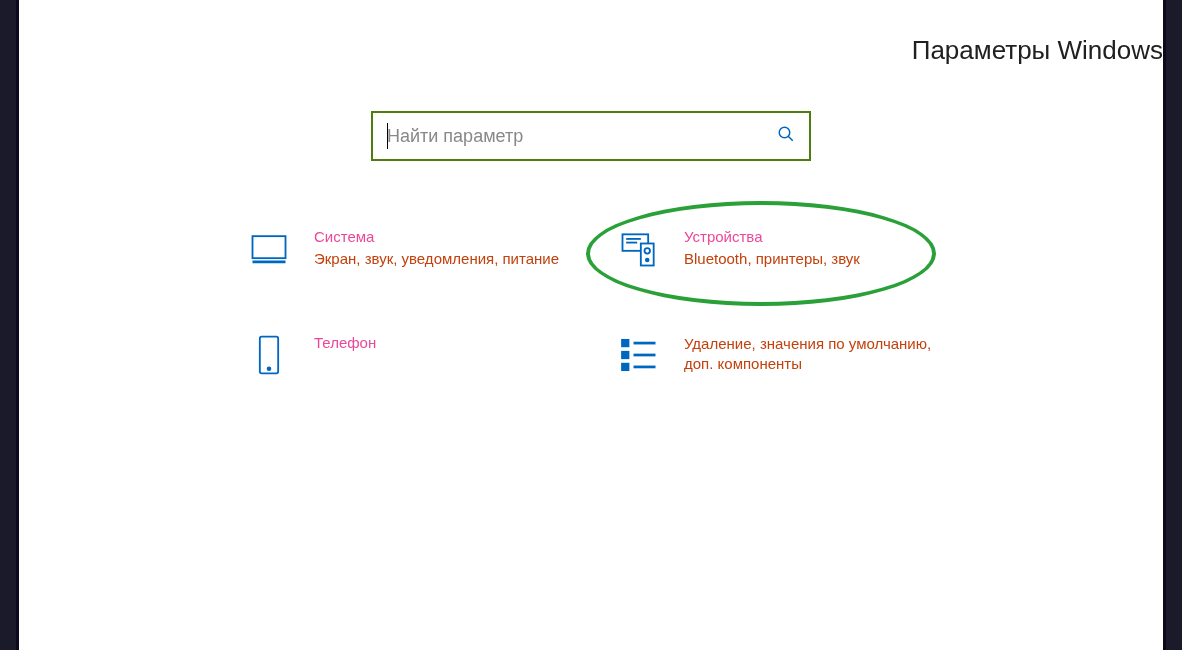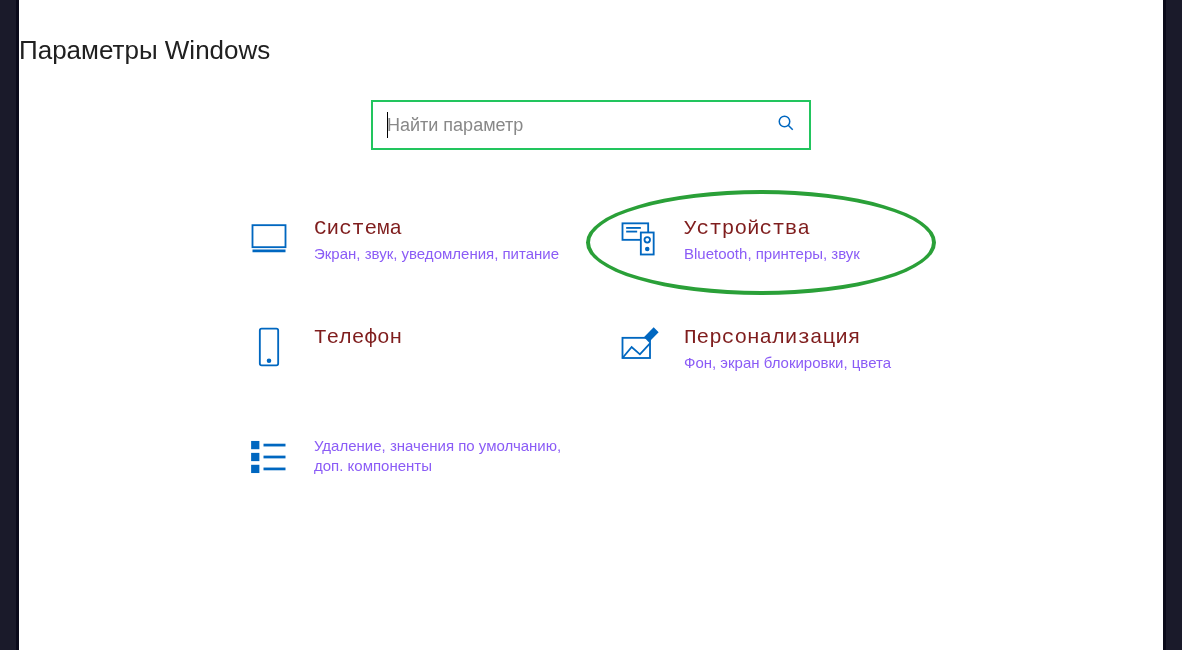--- a/index.html
+++ b/index.html
@@ -17,35 +17,35 @@
       background: #fff;
       width: 1150px;
       height: 650px;
       margin: 0;
       padding-top: 35px;
       position: relative;
       border-left: 3px solid #0a0a1a;
       border-right: 3px solid #0a0a1a;
     }
     .title {
-      text-align: left;
+      text-align: right;
       font-size: 26px;
       font-weight: 400;
       color: #202020;
-      margin-bottom: 34px;
+      margin-bottom: 45px;
     }
     .search-wrap {
       display: flex;
       justify-content: center;
       margin-bottom: 65px;
     }
     .search-box {
       width: 440px;
       height: 50px;
-      border: 2px solid #22c55e;
+      border: 2px solid #4d7c0f;
       display: flex;
       align-items: center;
       padding: 0 14px;
       position: relative;
     }
     .search-input {
       border: none;
       outline: none;
       flex: 1;
       font-size: 18px;
@@ -84,29 +84,28 @@
       height: 46px;
       flex-shrink: 0;
       display: flex;
       align-items: center;
       justify-content: center;
       color: #0067c0;
       margin-right: 22px;
     }
     .text-slot { flex: 1; padding-top: 2px; }
     .item-title {
-      font-size: 21px;
-      color: #7f1d1d;
+      font-size: 15px;
+      color: #ec4899;
       font-weight: 400;
       margin-bottom: 4px;
-      font-family: Liberation Mono, monospace;
     }
     .item-desc {
       font-size: 15px;
-      color: #8b5cf6;
+      color: #c2410c;
       line-height: 1.35;
     }
     .highlight-ellipse {
       position: absolute;
       border: 4px solid #2aa038;
       border-radius: 50%;
       pointer-events: none;
       left: -30px;
       top: -25px;
       width: 350px;
@@ -171,33 +170,20 @@
           <rect x="14" y="4" width="20" height="40" rx="2"></rect>
             <circle cx="24" cy="39" r="1.5" fill="currentColor"></circle>
         </svg>
       </span>
       <div class="text-slot">
         <div class="item-title">Телефон</div>
       </div>
     </div>
 
 
-    <div class="item">
-      <span class="icon-slot">
-        <svg width="44" height="44" viewBox="0 0 48 48" fill="none" stroke="currentColor" stroke-width="2">
-          <rect x="6" y="14" width="30" height="22"></rect>
-          <path d="M6 36 L16 24 L25 32 L36 20"></path>
-          <path d="M30 14 L40 4 L44 8 L34 18" fill="currentColor"></path>
-        </svg>
-      </span>
-      <div class="text-slot">
-        <div class="item-title">Персонализация</div>
-        <div class="item-desc">Фон, экран блокировки, цвета</div>
-      </div>
-    </div>
 
     <div class="item">
       <span class="icon-slot">
         <svg width="44" height="44" viewBox="0 0 48 48" fill="none" stroke="currentColor" stroke-width="3">
           <rect x="6" y="8" width="6" height="6" fill="currentColor"></rect>
             <line x1="18" y1="11" x2="42" y2="11"></line>
           <rect x="6" y="21" width="6" height="6" fill="currentColor"></rect>
             <line x1="18" y1="24" x2="42" y2="24"></line>
           <rect x="6" y="34" width="6" height="6" fill="currentColor"></rect>
             <line x1="18" y1="37" x2="42" y2="37"></line>

